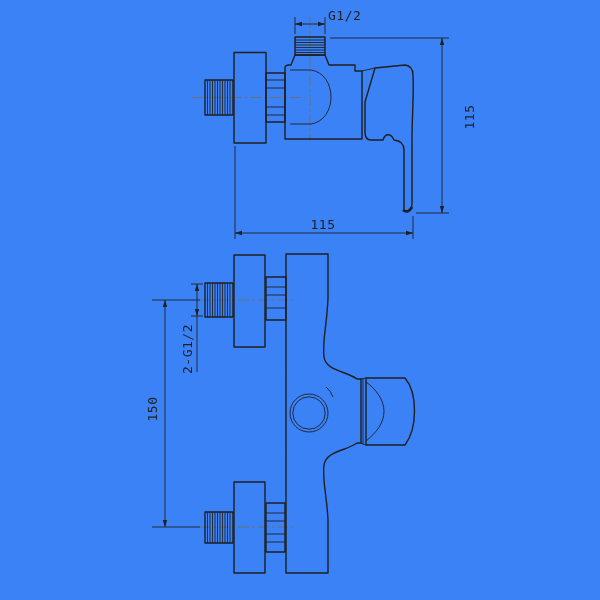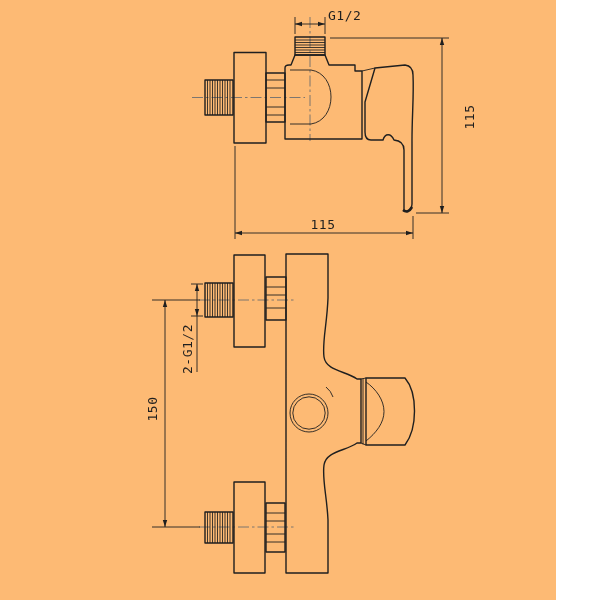--- a/index.html
+++ b/index.html
@@ -1,18 +1,18 @@
 <!DOCTYPE html>
 <html><head>
 <meta charset="utf-8">
 <style>
   html, body { margin: 0; padding: 0; background: #ffffff; }
   .sheet {
-    width: 556px; height: 600px;
-    background: #fdba74;
+    width: 600px; height: 600px;
+    background: #3b82f6;
     position: relative;
     overflow: hidden;
   }
   svg { display: block; }
   .outline { fill: none; stroke-width: 1.4; }
   .thin    { fill: none; stroke-width: 0.9; }
   .hatch   { fill: none; stroke-width: 0.85; }
   .dim     { fill: none; stroke-width: 0.9; }
   .cl      { fill: none; stroke-width: 0.9; stroke-dasharray: 11 3 2.5 3; }
   .arrow   { stroke: none; fill: #1f1f1f; }

